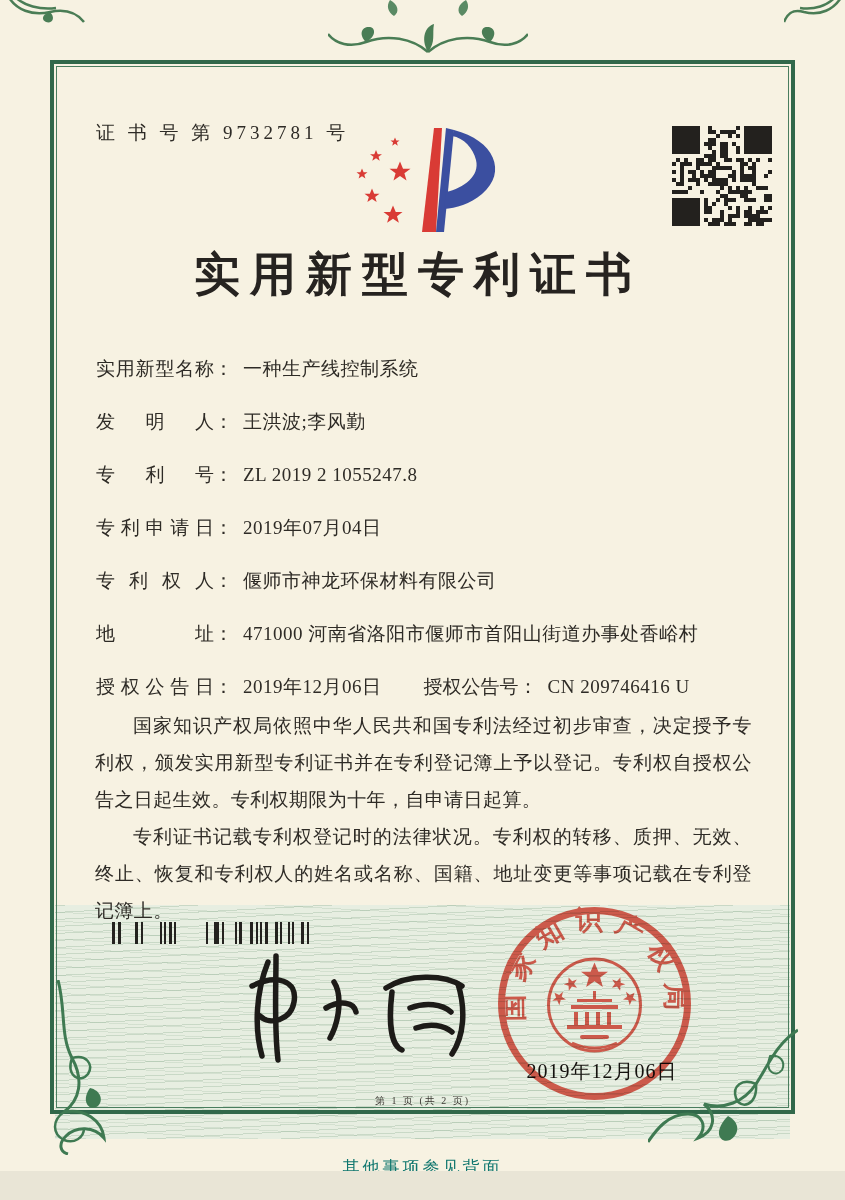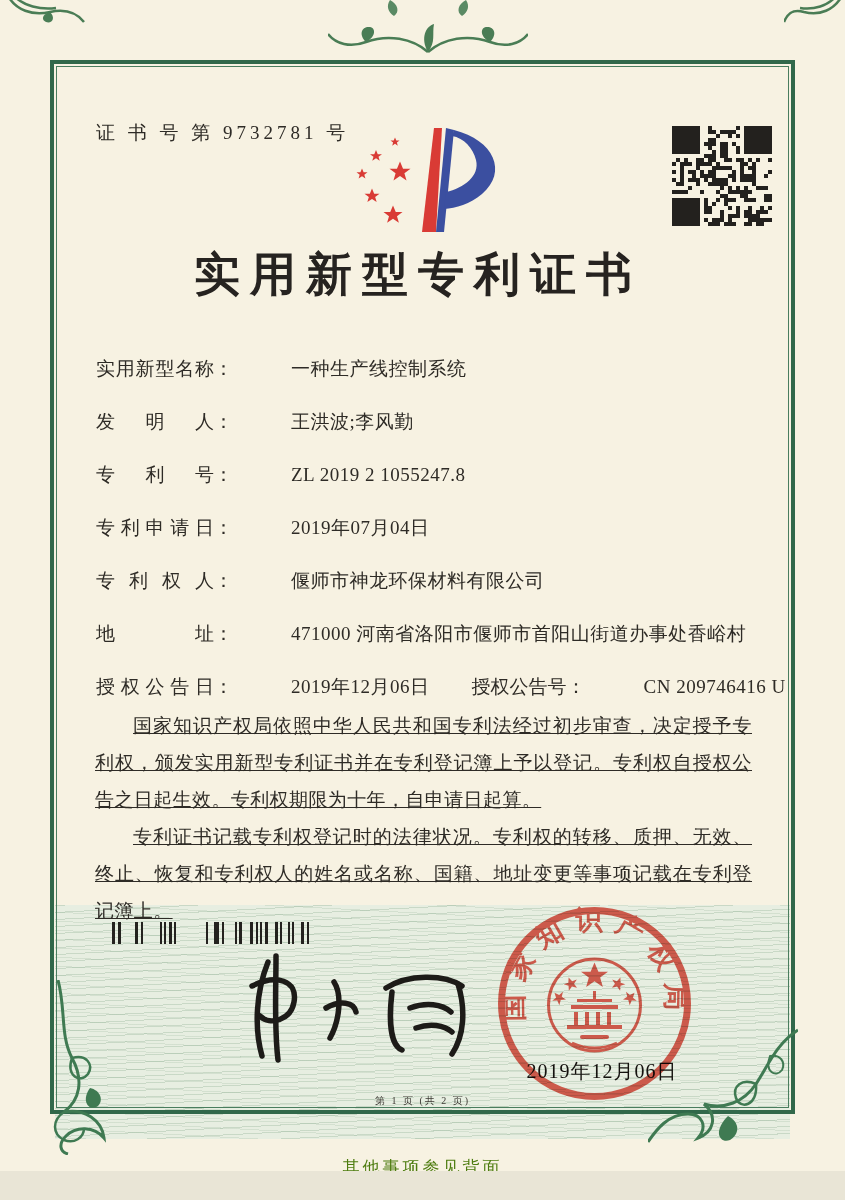--- a/index.html
+++ b/index.html
@@ -19,31 +19,31 @@
       repeating-linear-gradient(183deg, rgba(122,160,128,.18) 0 1px, rgba(0,0,0,0) 1px 9px),
       #e7eee1;}
   
   .certno{position:absolute; left:96px; top:120px; font-size:19px; letter-spacing:4px; z-index:3;}
   .title{position:absolute; left:0; right:9px; top:244px; text-align:center;
     font-size:46px; font-weight:bold; letter-spacing:10px; color:#262320; z-index:3;}
   .fields{position:absolute; left:96px; top:354px; right:60px; z-index:3; font-size:19px;}
   .frow{margin-bottom:24px; line-height:29px; white-space:nowrap;}
   .flabel{display:inline-block; width:118px; text-align:justify; text-align-last:justify; vertical-align:top;}
   .fcolon{display:inline-block; margin-right:10px;}
-  .fvalue{letter-spacing:.5px;margin-left:48px;}
+  .fvalue{letter-spacing:.5px;}
   .pair2{margin-left:42px;}
-  .paras{position:absolute; left:95px; right:93px; top:707px; z-index:3; font-size:19px;text-decoration:underline;}
+  .paras{position:absolute; left:95px; right:93px; top:707px; z-index:3; font-size:19px;}
   .paras p{margin:0; line-height:37px; text-indent:2em; text-align:justify; letter-spacing:.4px;}
   .director{position:absolute; left:100px; top:988px; z-index:3; font-size:20px; letter-spacing:2px; line-height:38px;}
   .sealdate{position:absolute; left:502px; top:1058px; width:200px; text-align:center;
     font-size:20px; letter-spacing:1px; color:#14110e; z-index:3;}
   .pageinfo{position:absolute; left:0; right:0; top:1094px; text-align:center;
     font-size:10px; letter-spacing:2px; color:#3c3933; z-index:3;}
   .backnote{position:absolute; left:0; right:0; top:1156px; text-align:center;
-    font-size:17px; letter-spacing:3px; color:#4d7c0f; z-index:3;}
+    font-size:17px; letter-spacing:3px; color:#0f766e; z-index:3;}
   
   .logo{position:absolute; left:338px; top:120px; z-index:3;}
   .qr{position:absolute; left:672px; top:126px; z-index:3;}
   .qr rect{fill:#23211e;}
   .barcode{position:absolute; left:100px; top:922px; z-index:3;}
   .barcode rect{fill:#24221f;}
   .signature{position:absolute; left:218px; top:942px; z-index:3;}
   .seal{position:absolute; left:492px; top:901px; z-index:4; opacity:.88; mix-blend-mode:multiply;}
   .flourish{position:absolute; z-index:6; pointer-events:none;}
   .orn{position:absolute; z-index:2; pointer-events:none;}

